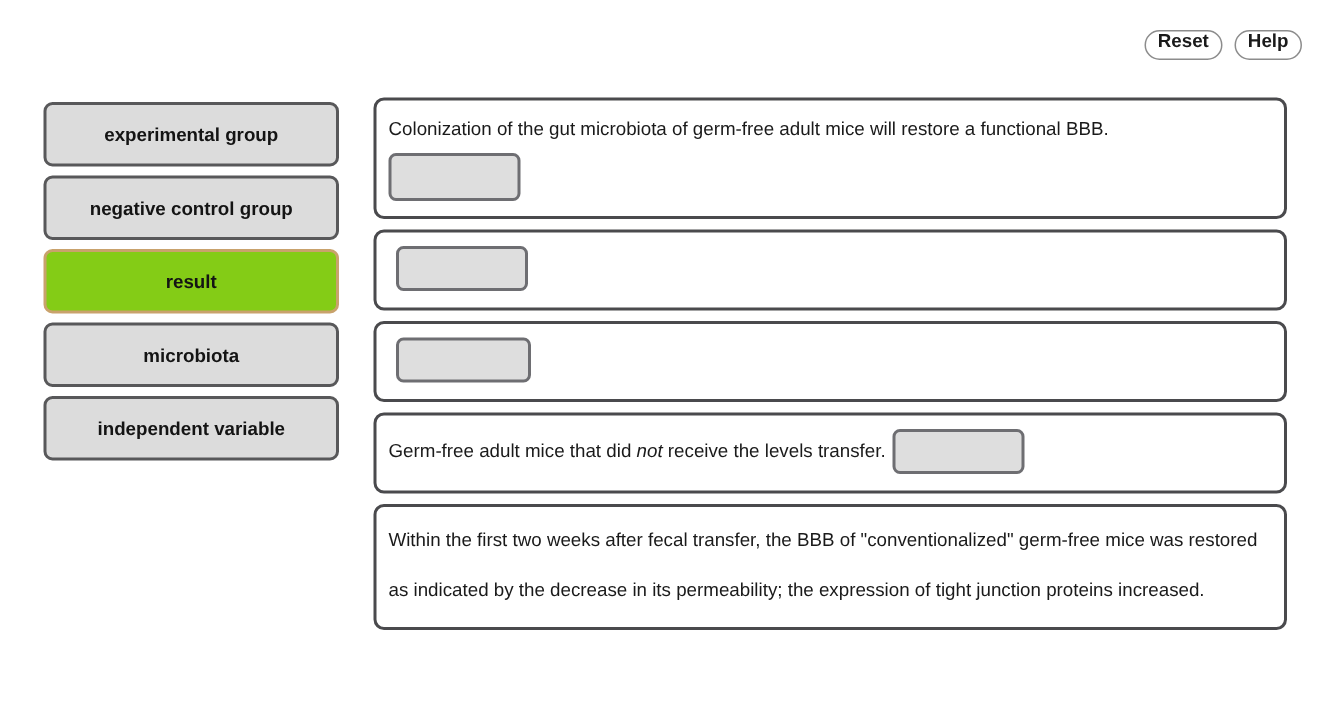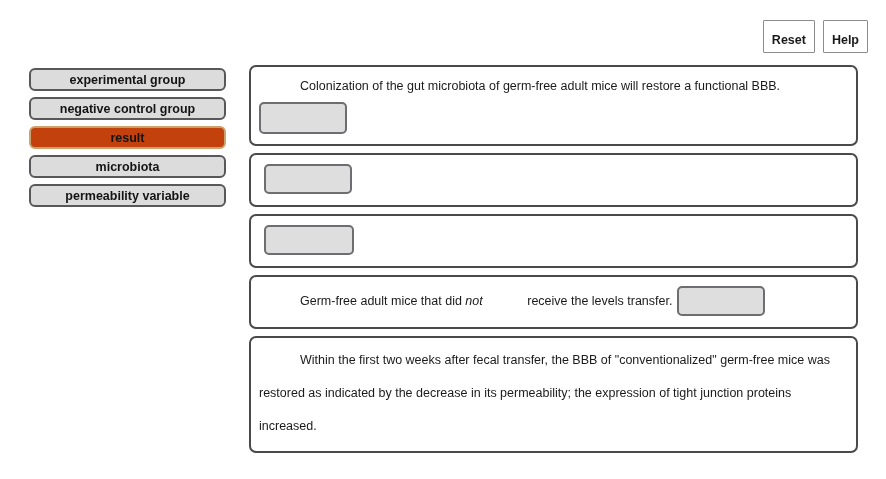--- a/index.html
+++ b/index.html
@@ -25,55 +25,55 @@
     gap: 8px;
     align-items: flex-start;
   }
   .tool-btn {
     font-family: "Liberation Sans", sans-serif;
     font-size: 12.5px;
     font-weight: bold;
     color: #1a1a1a;
     background: #ffffff;
     border: 1px solid #8c8c8c;
-    border-radius: 1px;
-    padding: 13px 8px 5px 8px;
+    border-radius: 12px;
+    padding: 0 8px 5px 8px;
     line-height: 13px;
     cursor: pointer;
     white-space: nowrap;
   }
 
   
   #sidebar {
     position: absolute;
     left: 29px;
     top: 68px;
     width: 197px;
     display: flex;
     flex-direction: column;
     gap: 6px;
   }
   .term-tile {
     box-sizing: border-box;
-    height: 23px;
+    height: 43px;
     display: flex;
     align-items: center;
     justify-content: center;
     background: #dcdcdc;
     border: 2px solid #58585a;
     border-radius: 6px;
     font-size: 12.5px;
     font-weight: bold;
     color: #141414;
     cursor: grab;
     user-select: none;
   }
   .term-tile.selected {
     border-color: #c9a26c;
-    background: #c2410c;
+    background: #84cc16;
   }
 
   
   #cards {
     position: absolute;
     left: 249px;
     top: 65px;
     width: 609px;
     display: flex;
     flex-direction: column;
@@ -84,21 +84,20 @@
     background: #ffffff;
     border: 2px solid #4a4a4d;
     border-radius: 7px;
     padding: 9px 10px 10px 8px;
     font-size: 12.5px;
     line-height: 20px;
     color: #1a1a1a;
   }
   .card-text {
     display: inline;
-    margin-left: 41px;
   }
 
   
   .slot {
     display: inline-block;
     vertical-align: middle;
     background: #dedede;
     border: 2px solid #6e6e72;
     border-radius: 5px;
     cursor: pointer;
@@ -135,21 +134,21 @@
   <div class="term-tile">
     <span>negative control group</span>
   </div>
   <div class="term-tile selected">
     <span>result</span>
   </div>
   <div class="term-tile">
     <span>microbiota</span>
   </div>
   <div class="term-tile">
-    <span>permeability variable</span>
+    <span>independent variable</span>
   </div>
 </div>
 
 <div id="cards">
 
   <div class="card">
     <span class="card-text">Colonization of the gut microbiota of germ-free adult mice will restore a functional BBB.</span>
     <span class="slot block"></span>
   </div>
 

